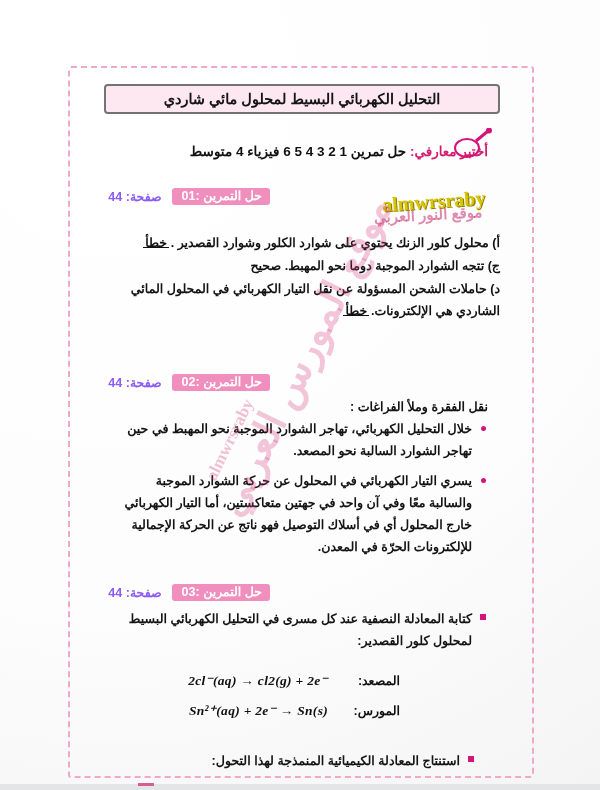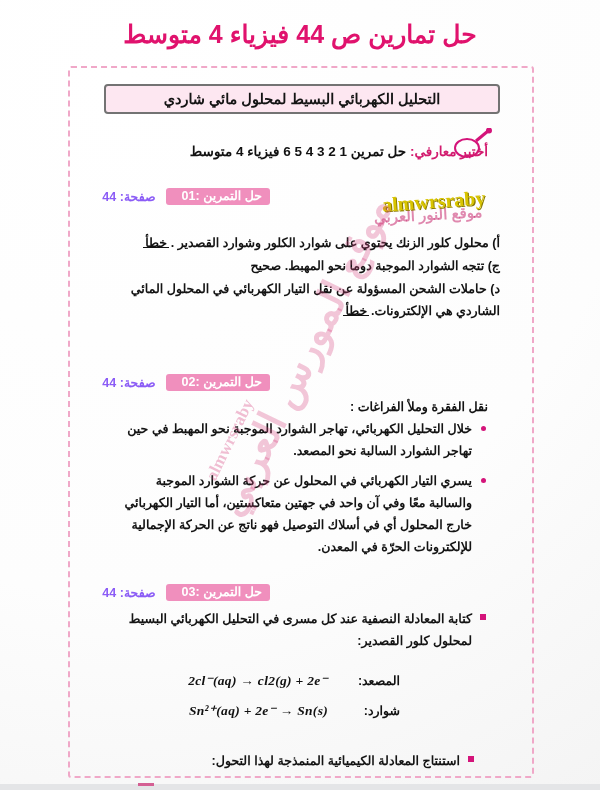--- a/index.html
+++ b/index.html
@@ -106,21 +106,21 @@
     display: flex;
     align-items: center;
     direction: rtl;
     font-size: 12.5px;
     font-weight: bold;
   }
   .ex-tag .pill {
     background: #f08fbd;
     color: #ffffff;
     border-radius: 3px;
-    padding: 2px 8px 3px 16px;
+    padding: 2px 8px 3px 10px;
     line-height: 1;
     white-space: nowrap;
   }
   .ex-tag .pageno {
     color: #8b5cf6;
     margin-right: 10px;
     white-space: nowrap;
     text-align: center;
   }
   .ex1 { right: 330px; top: 186px; }
@@ -296,21 +296,20 @@
     height: 3px;
     background: #d45f93;
   }
 </style>
 </head>
 <body>
 
 <div class="page">
   <div class="paper-tex"></div>
 
-  <div class="main-title">حل تمارين ص 44 فيزياء 4 متوسط</div>
 
   <div class="doc-box"></div>
 
   <div class="heading-banner">
     <span>التحليل الكهربائي البسيط لمحلول مائي شاردي</span>
   </div>
 
   <div class="magnifier">
     <svg viewBox="0 0 42 36" width="42" height="36">
       <ellipse cx="15" cy="20" rx="12" ry="9" fill="none" stroke="#d4147a" stroke-width="2"></ellipse>
@@ -366,21 +365,21 @@
   <div class="txt lead3">
     <p>كتابة المعادلة النصفية عند كل مسرى في التحليل الكهربائي البسيط لمحلول كلور القصدير:</p>
   </div>
 
   <div class="eq-row eq1">
     <span class="eq-label">المصعد:</span>
     <span class="eq-body">2cl⁻(aq) → cl2(g) + 2e⁻</span>
   </div>
 
   <div class="eq-row eq2">
-    <span class="eq-label">شوارد:</span>
+    <span class="eq-label">المورس:</span>
     <span class="eq-body">Sn²⁺(aq) + 2e⁻ → Sn(s)</span>
   </div>
 
   <div class="txt lead4">
     <p>استنتاج المعادلة الكيميائية المنمذجة لهذا التحول:</p>
   </div>
 
   <div class="wm-site">موقع النور العربي</div>
   <div class="wm-latin">almwrsraby</div>
   <div class="wm-big">موقع المورس العربي</div>

